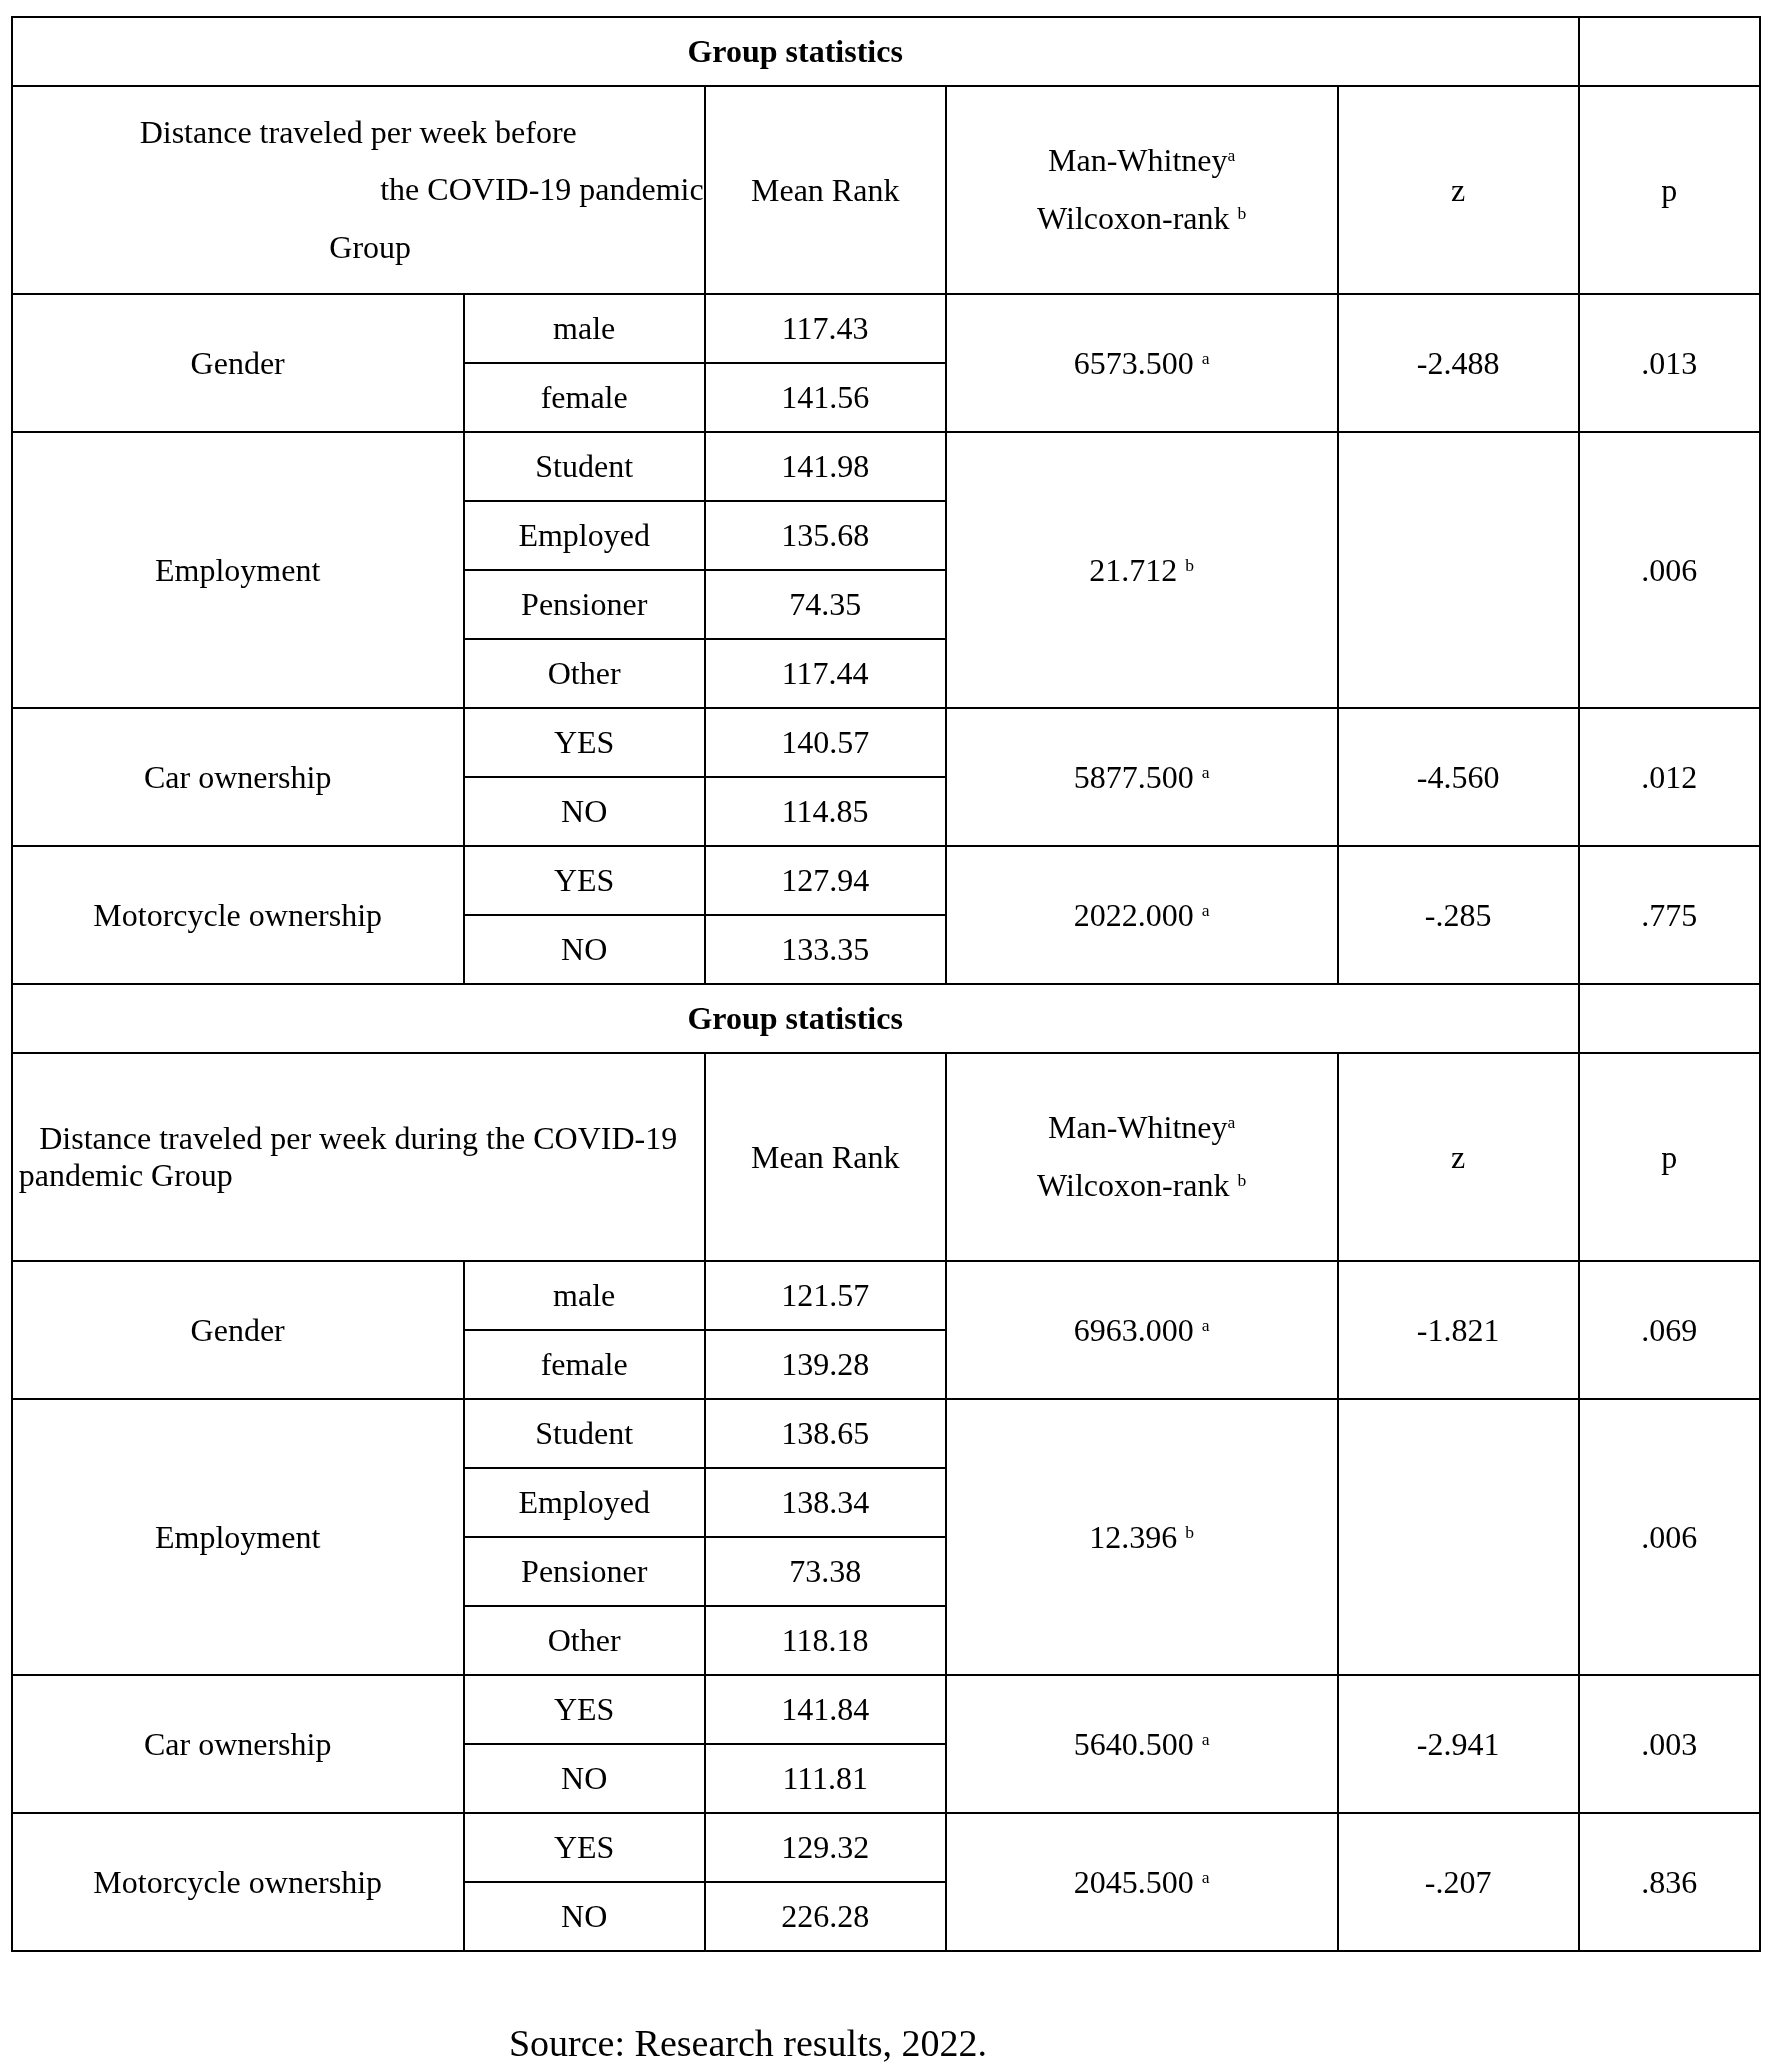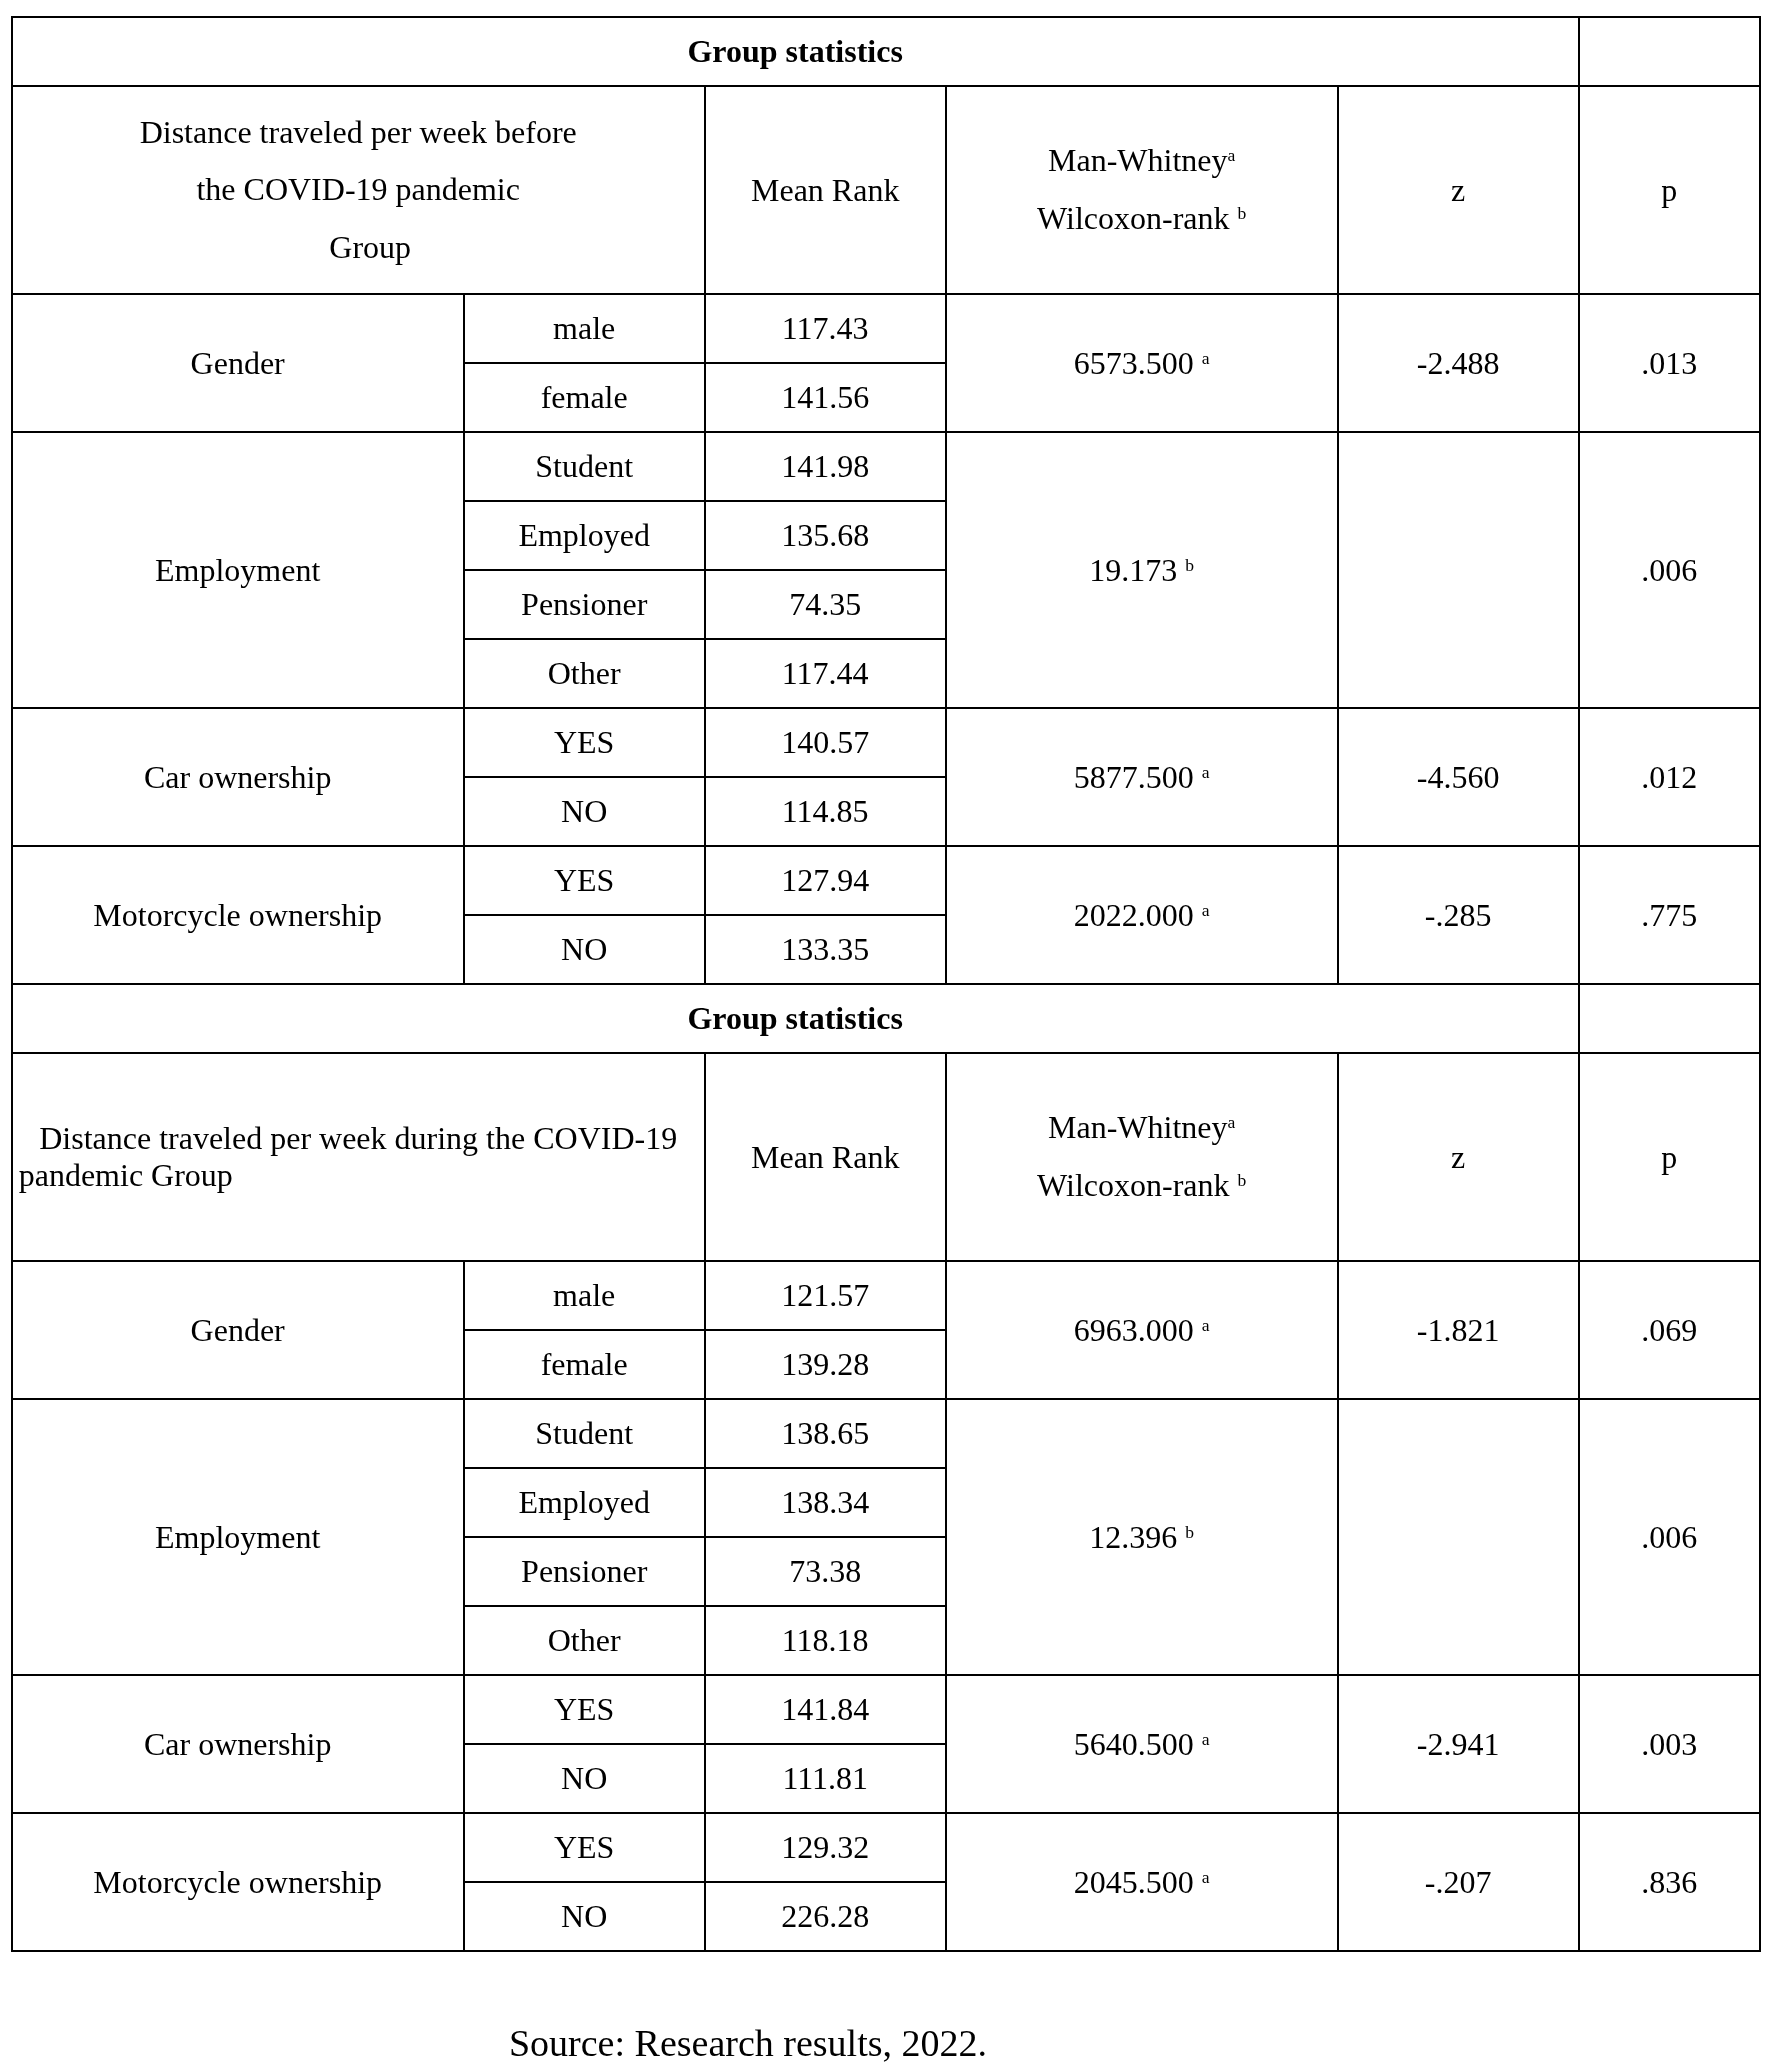--- a/index.html
+++ b/index.html
@@ -31,21 +31,21 @@
       <col style="width:181px">
   </colgroup>
   <tbody id="tbody">
       <tr class="title-row">
         <td colspan="5">Group statistics</td>
         <td></td>
       </tr>
       <tr class="head-row">
         <td colspan="2">
           <div style="line-height: 1.8;">Distance traveled per week before</div>
-          <div style="line-height: 1.8;">the COVID-19 pandemic</div>
+          <div style="line-height: 1.8; text-align: right;">the COVID-19 pandemic</div>
           <div style="line-height: 1.8; padding-left: 24px;">Group</div>
         </td>
         <td>Mean Rank</td>
         <td>
           <div style="line-height: 1.8;"><span>Man-Whitney</span><sup>a</sup></div>
           <div style="line-height: 1.8;"><span>Wilcoxon-rank</span>&nbsp;<sup>b</sup></div>
         </td>
         <td>z</td>
         <td>p</td>
       </tr>
@@ -58,21 +58,21 @@
         <td rowspan="2">.013</td>
       </tr>
       <tr class="data-row">
         <td>female</td>
         <td>141.56</td>
       </tr>
       <tr class="data-row sep-strong">
         <td rowspan="4">Employment</td>
         <td>Student</td>
         <td>141.98</td>
-        <td rowspan="4"><span>19.173</span>&nbsp;<sup>b</sup></td>
+        <td rowspan="4"><span>21.712</span>&nbsp;<sup>b</sup></td>
         <td rowspan="4"></td>
         <td rowspan="4">.006</td>
       </tr>
       <tr class="data-row">
         <td>Employed</td>
         <td>135.68</td>
       </tr>
       <tr class="data-row">
         <td>Pensioner</td>
         <td>74.35</td>

